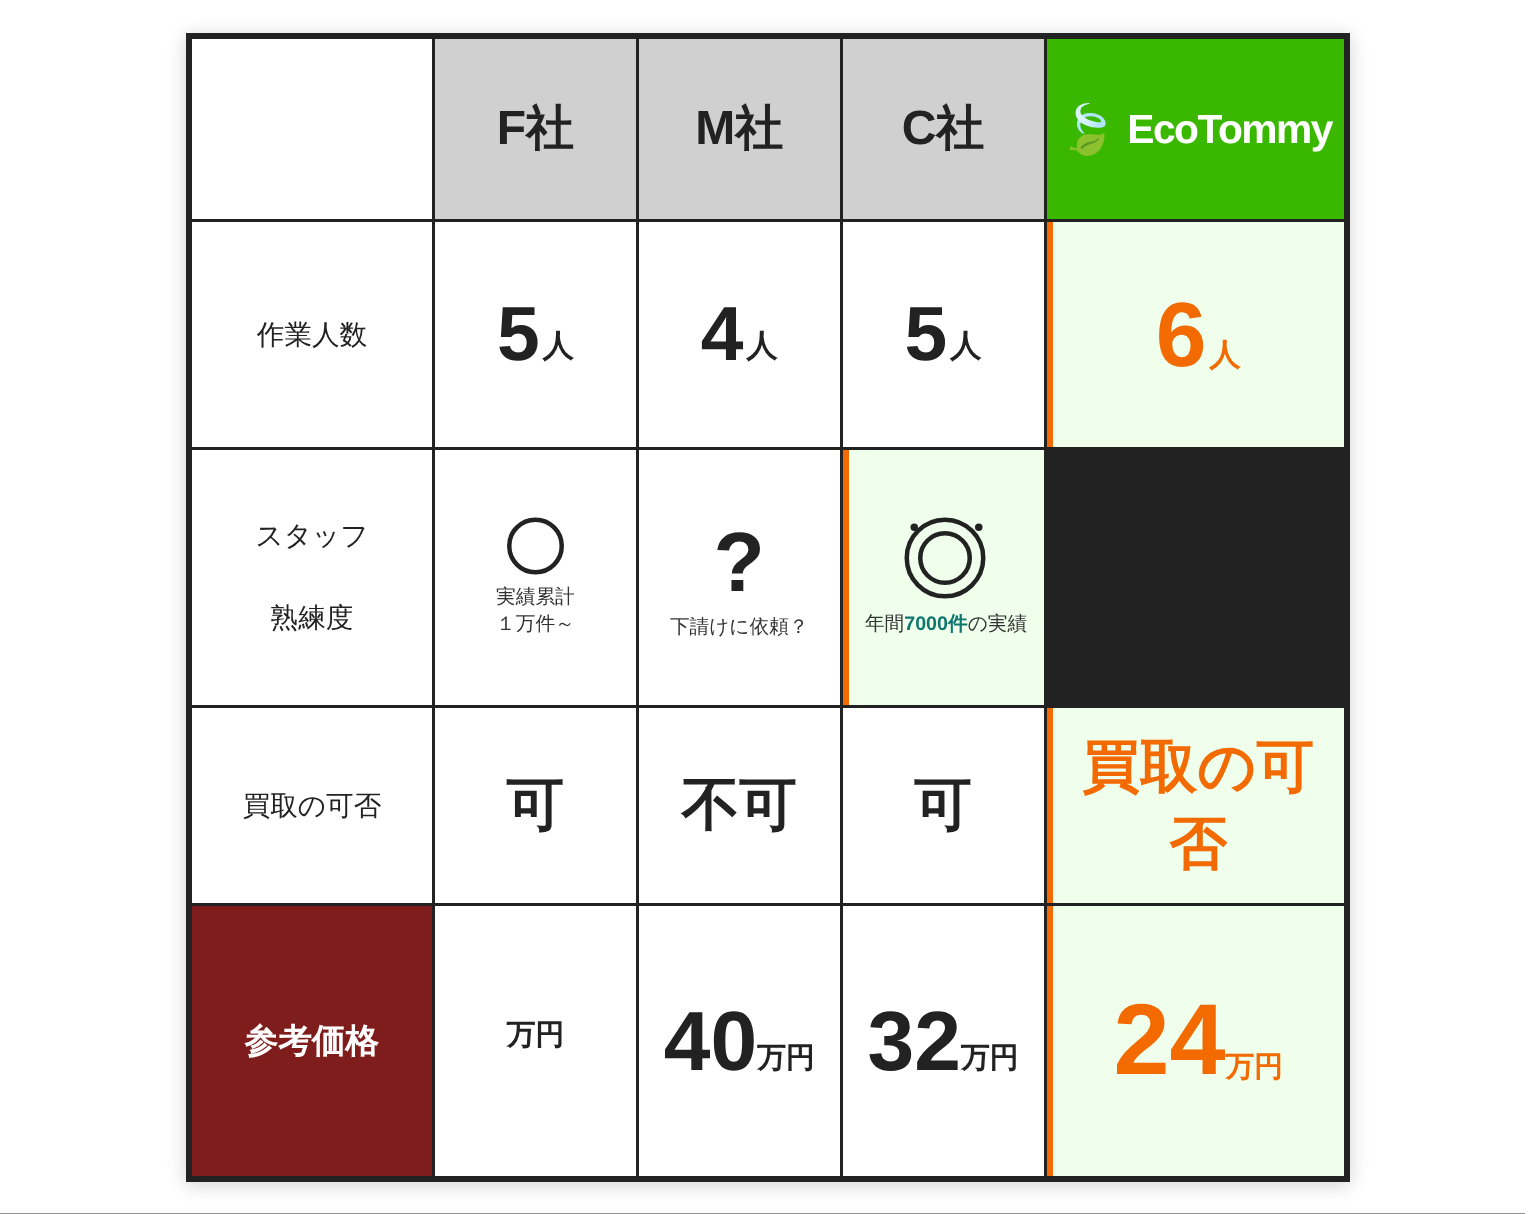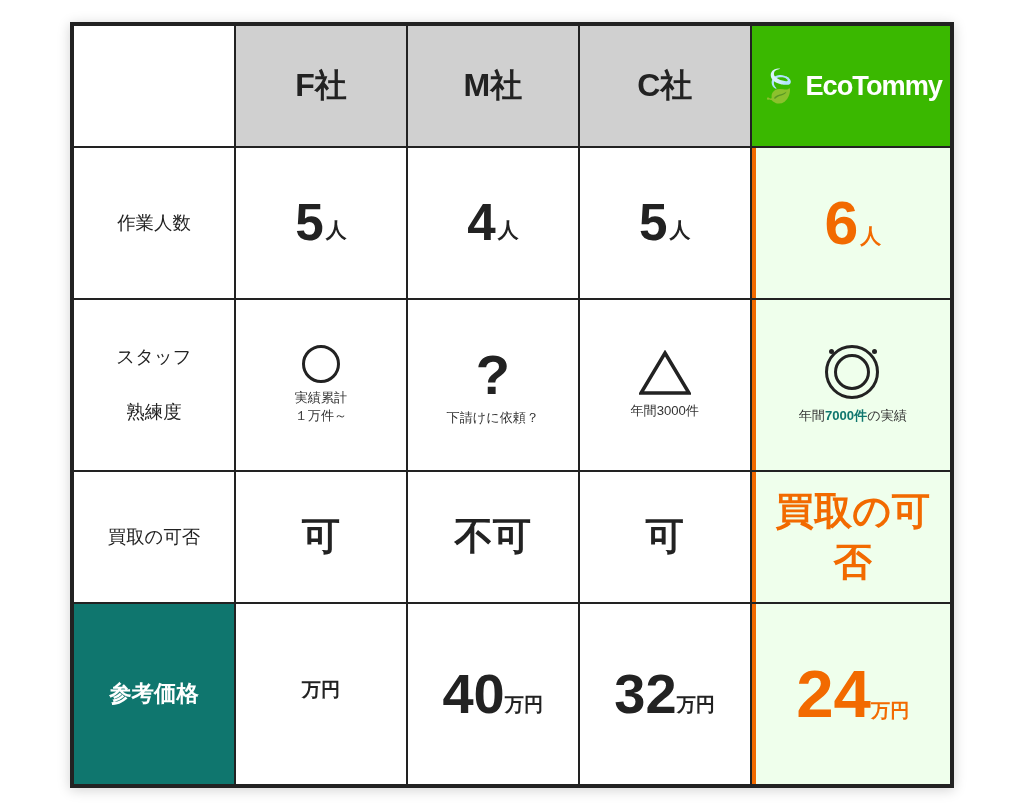--- a/index.html
+++ b/index.html
@@ -8,21 +8,21 @@
       display: flex;
       justify-content: center;
       align-items: center;
       width: 1024px;
       height: 809px;
       font-family: 'Hiragino Kaku Gothic Pro', 'Meiryo', 'Yu Gothic', sans-serif;
       overflow: hidden;
     }
 
     .table-wrapper {
-      width: 884px;
+      width: 776px;
       border: 4px solid #222;
       border-collapse: collapse;
       display: grid;
       grid-template-columns: 160px 1fr 1fr 1fr 1fr;
       grid-template-rows: 120px 150px 170px 130px 180px;
       background: #222;
       gap: 2px;
       box-shadow: 0 2px 12px rgba(0,0,0,0.18);
     }
 
@@ -63,21 +63,21 @@
     .cell-label {
       background: #fff;
       grid-column: 1;
       font-size: 1.15rem;
       font-weight: normal;
       color: #222;
       line-height: 1.5;
     }
 
     .cell-label-price {
-      background: #0f766e;
+      background: #7f1d1d;
       grid-column: 1;
       grid-row: 5;
       color: #fff;
       font-size: 1.4rem;
       font-weight: bold;
     }
 
     
     .cell-eco {
       background: #efffec;
@@ -289,26 +289,20 @@
   <div class="cell">
     <div class="circle-symbol"></div>
     <span class="small-text">実績累計<br>１万件～</span>
   </div>
 
   <div class="cell">
     <span class="question-mark">?</span>
     <span class="small-text">下請けに依頼？</span>
   </div>
 
-  <div class="cell">
-    <svg class="triangle-outline-svg" width="52" height="46" viewBox="0 0 52 46">
-      <polygon points="26,3 50,43 2,43" fill="none" stroke="#222" stroke-width="3.5"></polygon>
-    </svg>
-    <span class="small-text">年間3000件</span>
-  </div>
 
   <div class="cell cell-eco">
     <div class="double-circle-wrap">
       <div class="dc-outer"></div>
       <div class="dc-inner"></div>
       <div class="dots-tl"></div>
       <div class="dots-tr"></div>
     </div>
     <span class="small-text">年間<span style="color:#0f766e;font-weight:bold;margin-top:30px;">7000件</span>の実績</span>
   </div>

